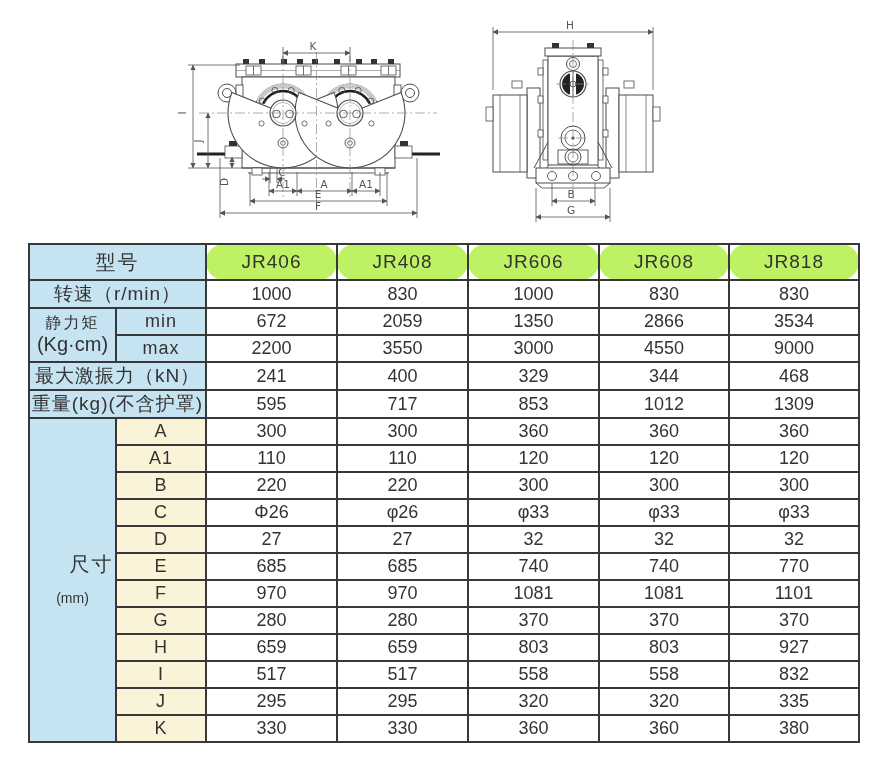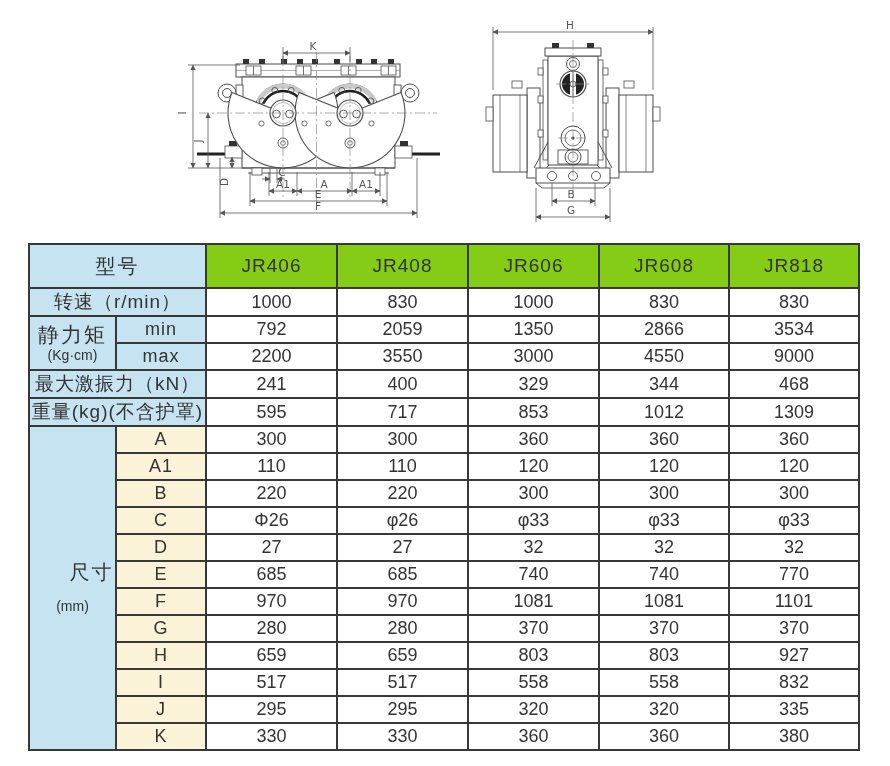--- a/index.html
+++ b/index.html
@@ -10,31 +10,31 @@
   
   #drawings{position:absolute;left:0;top:0;}
   .dim-label{font-family:"DejaVu Sans",sans-serif;font-size:10.5px;fill:#555;}
 
   
   table#spec-table{position:absolute;left:28px;top:243px;width:830px;
     border-collapse:collapse;table-layout:fixed;}
   #spec-table td{border:2px solid #383838;text-align:center;vertical-align:middle;
     padding:0;color:#333;overflow:hidden;}
   #spec-table tr{height:27px;}
-  #spec-table tr.r-head{height:44px;}
+  #spec-table tr.r-head{height:36px;}
   .c-blue{background:#c6e3f2;}
-  .c-pink{background:#84cc16;}
+  .c-pink{background:#bef264;border-radius:18px;}
   .c-cream{background:#fbf3d7;}
   .head-label{font-size:20px;letter-spacing:2px;}
   .model-cell{font-size:19px;letter-spacing:1px;}
   .label-cell{font-size:19px;letter-spacing:1px;}
   .sub-cell{font-size:18px;letter-spacing:1px;margin-top:28px;}
   .value-cell{font-size:18px;background:#ffffff;}
-  .two-line .l1{font-size:21px;letter-spacing:2px;line-height:1.15;}
-  .two-line .l2{font-size:14px;line-height:1.15;letter-spacing:0;}
+  .two-line .l1{font-size:16px;letter-spacing:2px;line-height:1.15;}
+  .two-line .l2{font-size:20px;line-height:1.15;letter-spacing:0;}
   .dims-label .l1{font-size:20px;letter-spacing:2px;margin-bottom:14px;margin-left:38px;}
   .dims-label .l2{font-size:14px;letter-spacing:0;}
 </style>
 </head>
 <body>
 
 <div class="page">
 
   <svg id="drawings" width="890" height="240" viewBox="0 0 890 240">
     <defs>
@@ -305,21 +305,21 @@
           <td class="value-cell">1000</td>
           <td class="value-cell">830</td>
           <td class="value-cell">830</td>
         </tr>
         <tr>
           <td rowspan="2" class="c-blue two-line">
             <div class="l1">静力矩</div>
             <div class="l2">(Kg·cm)</div>
           </td>
           <td class="c-blue sub-cell">min</td>
-          <td class="value-cell">792</td>
+          <td class="value-cell">672</td>
           <td class="value-cell">2059</td>
           <td class="value-cell">1350</td>
           <td class="value-cell">2866</td>
           <td class="value-cell">3534</td>
         </tr>
         <tr>
           <td class="c-blue sub-cell">max</td>
           <td class="value-cell">2200</td>
           <td class="value-cell">3550</td>
           <td class="value-cell">3000</td>

